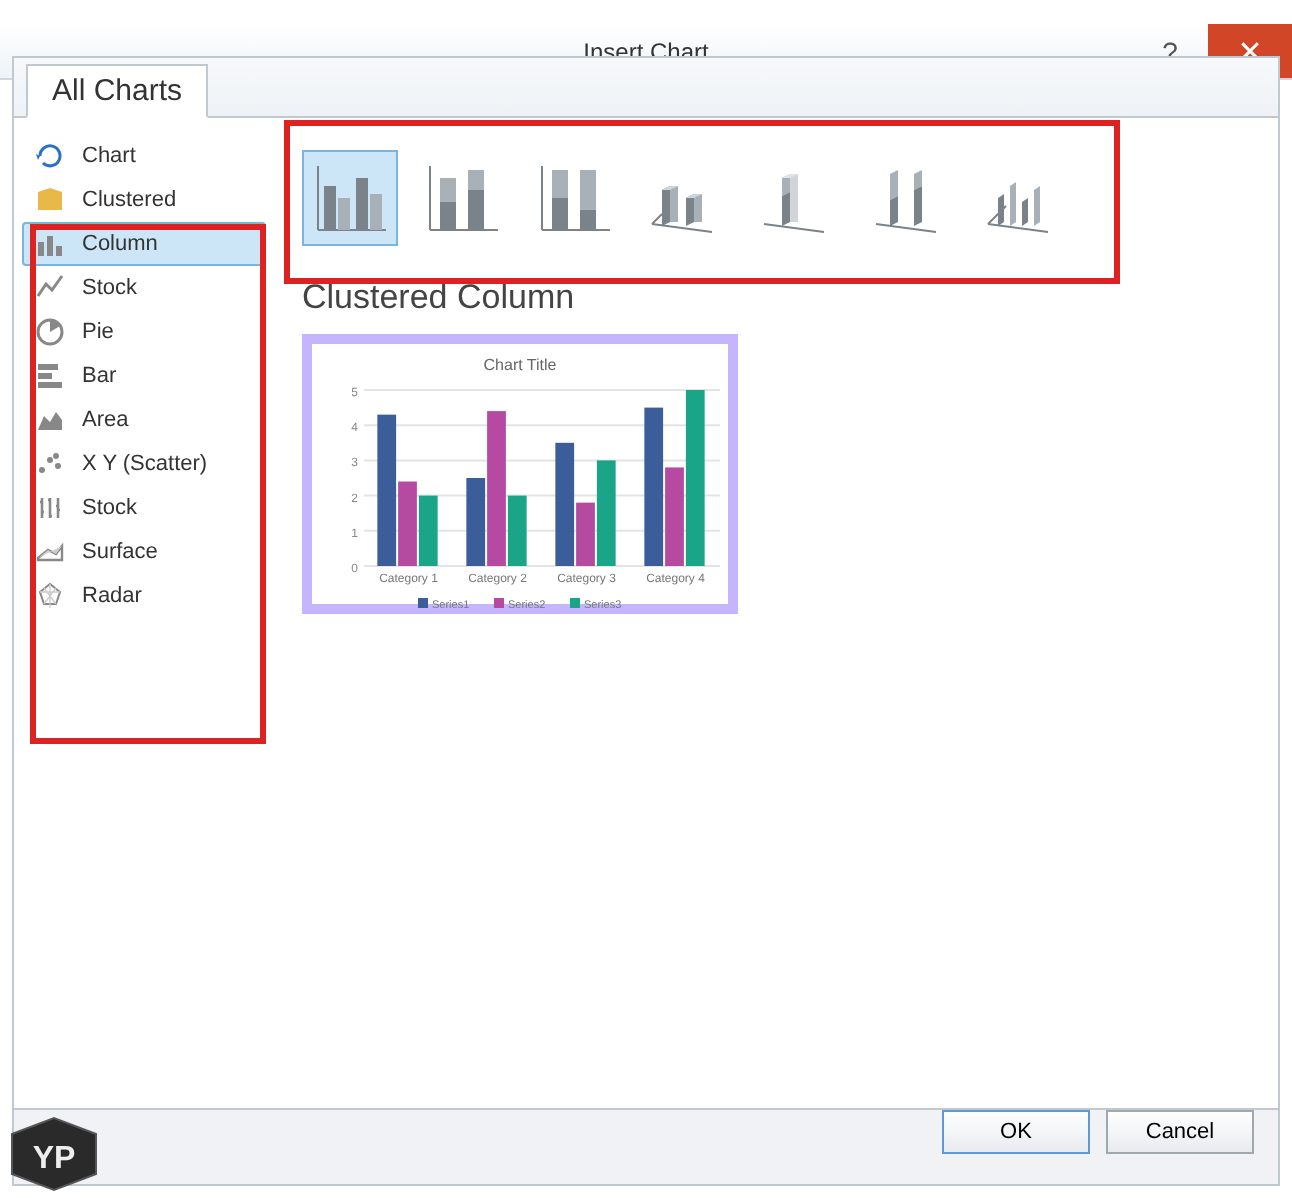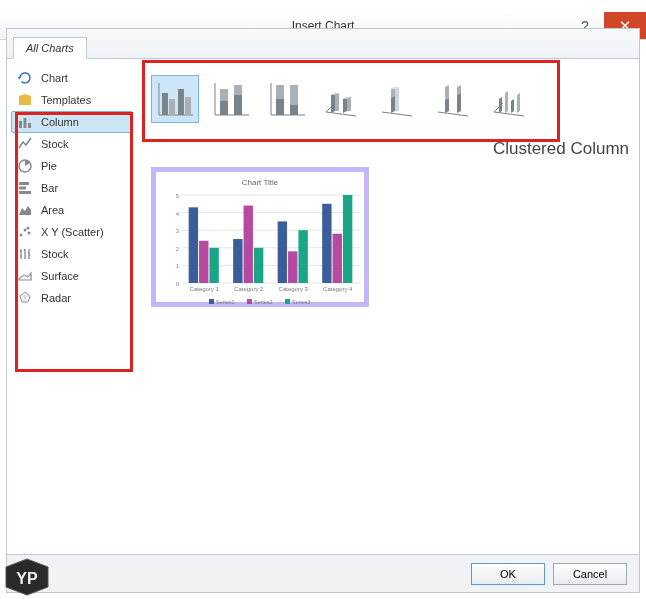--- a/index.html
+++ b/index.html
@@ -6,44 +6,44 @@
   body { background: #fff; width: 646px; height: 599px; overflow: hidden; position: relative; }
 
   .titlebar { height: 28px; background: linear-gradient(#fff,#eef3f8); border-bottom: 1px solid #d0d7e0; display: flex; align-items: center; justify-content: center; position: relative; font-size: 12px; color: #333; margin-top: 12px; }
   .titlebar .controls { position: absolute; right: 0; top: 0; display: flex; height: 100%; }
   .titlebar .btn { width: 38px; display: flex; align-items: center; justify-content: center; font-size: 14px; color: #555; }
   .titlebar .btn.close { background: #d04626; color: #fff; width: 42px; font-size: 15px; }
 
   .outer { position: absolute; top: 28px; left: 6px; right: 6px; bottom: 6px; border: 1px solid #c0c8d0; background: #fff; }
 
   .tabbar { height: 30px; background: linear-gradient(#f7f9fb,#eef2f6); border-bottom: 1px solid #c0c8d0; display: flex; align-items: flex-end; padding-left: 6px; }
-  .tab { background: #fff; border: 1px solid #c0c8d0; border-bottom: 1px solid #fff; padding: 4px 12px; font-size: 11px; color: #333; position: relative; top: 1px; font-style: italic; }
+  .tab { background: #fff; border: 1px solid #c0c8d0; border-bottom: 1px solid #fff; padding: 4px 12px; font-size: 15px; color: #333; position: relative; top: 1px; }
 
   .body { position: absolute; top: 30px; left: 0; right: 0; bottom: 38px; display: flex; }
 
   .sidebar { width: 130px; padding: 8px 4px; }
   .side-item { display: flex; align-items: center; gap: 8px; padding: 3px 6px; font-size: 11px; color: #333; cursor: pointer; border-radius: 2px; }
   .side-item.selected { background: #cde6f7; border: 1px solid #7ab5e0; padding: 2px 5px; }
   .side-icon { width: 16px; height: 16px; display: flex; align-items: center; justify-content: center; color: #555; }
 
   .redbox { position: absolute; border: 3px solid #d22; pointer-events: none; }
   .redbox.categories { left: 15px; top: 112px; width: 118px; height: 260px; }
   .redbox.subtypes { left: 142px; top: 60px; width: 418px; height: 82px; }
 
   .main { flex: 1; padding: 10px 10px 10px 14px; }
   .subtype-row { display: flex; gap: 8px; padding: 6px 0 12px 0; }
   .subtype { width: 48px; height: 48px; border: 1px solid transparent; display: flex; align-items: center; justify-content: center; cursor: pointer; }
   .subtype.selected { background: #cde6f7; border: 1px solid #7ab5e0; }
   .subtype svg { width: 40px; height: 40px; }
 
-  .preview-title { font-size: 17px; color: #444; margin: 4px 0 8px 0; font-weight: normal; text-align: right; }
+  .preview-title { font-size: 17px; color: #444; margin: 4px 0 8px 0; font-weight: normal; }
   .preview-box { width: 218px; height: 140px; border: 5px solid #c4b5fd; background: #fff; padding: 6px; position: relative; }
   .preview-box .chart-title { text-align: center; font-size: 8px; color: #666; margin-bottom: 4px; }
 
-  .footer { position: absolute; left: 0; right: 0; bottom: 0; height: 38px; background: #f0f2f5; border-top: 1px solid #c0c8d0; display: flex; align-items: center; justify-content: flex-end; gap: 8px; padding-right: 12px; }
+  .footer { position: absolute; left: 0; right: 0; bottom: 0; height: 38px; background: #f0f2f5; border-top: 1px solid #c0c8d0; display: flex; justify-content: flex-end; gap: 8px; padding-right: 12px; }
   .footer button { width: 74px; height: 22px; font-size: 11px; background: linear-gradient(#fefefe,#e8ebef); border: 1px solid #a0a8b0; cursor: pointer; }
   .footer button.ok { border: 1px solid #5a9bd5; }
 
   .yp-badge { position: absolute; left: 2px; bottom: 2px; width: 50px; height: 40px; }
 </style>
 </head>
 <body>
 
 <div class="titlebar">
   <span>Insert Chart</span>
@@ -70,21 +70,21 @@
           </span>
           <span>Chart</span>
         </div>
         <div class="side-item">
           <span class="side-icon">
             <svg width="16" height="16" viewBox="0 0 16 16">
               <path d="M2 4l6-2 6 2v2l-6 2-6-2z" fill="#e8b84a"></path>
               <rect x="2" y="6" width="12" height="7" fill="#e8b84a"></rect>
             </svg>
           </span>
-          <span>Templates</span>
+          <span>Clustered</span>
         </div>
         <div class="side-item selected">
           <span class="side-icon">
             <svg width="16" height="16" viewBox="0 0 16 16">
               <rect x="2" y="7" width="3" height="7" fill="#888"></rect>
               <rect x="6.5" y="4" width="3" height="10" fill="#888"></rect>
               <rect x="11" y="9" width="3" height="5" fill="#888"></rect>
             </svg>
           </span>
           <span>Column</span>

